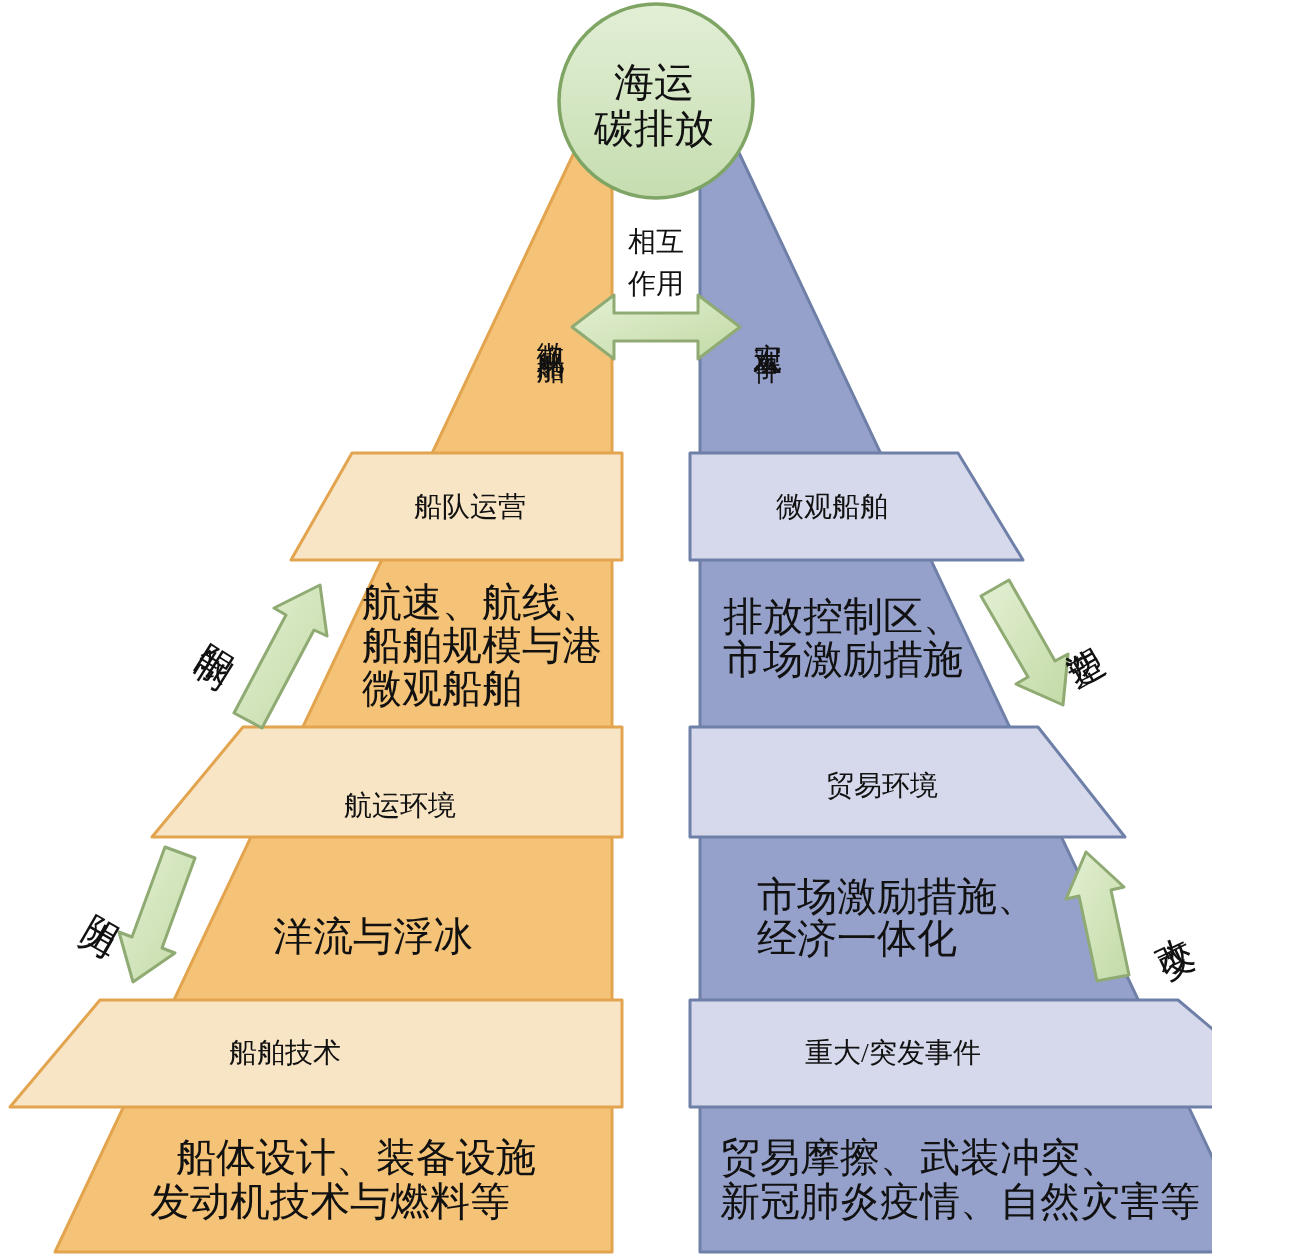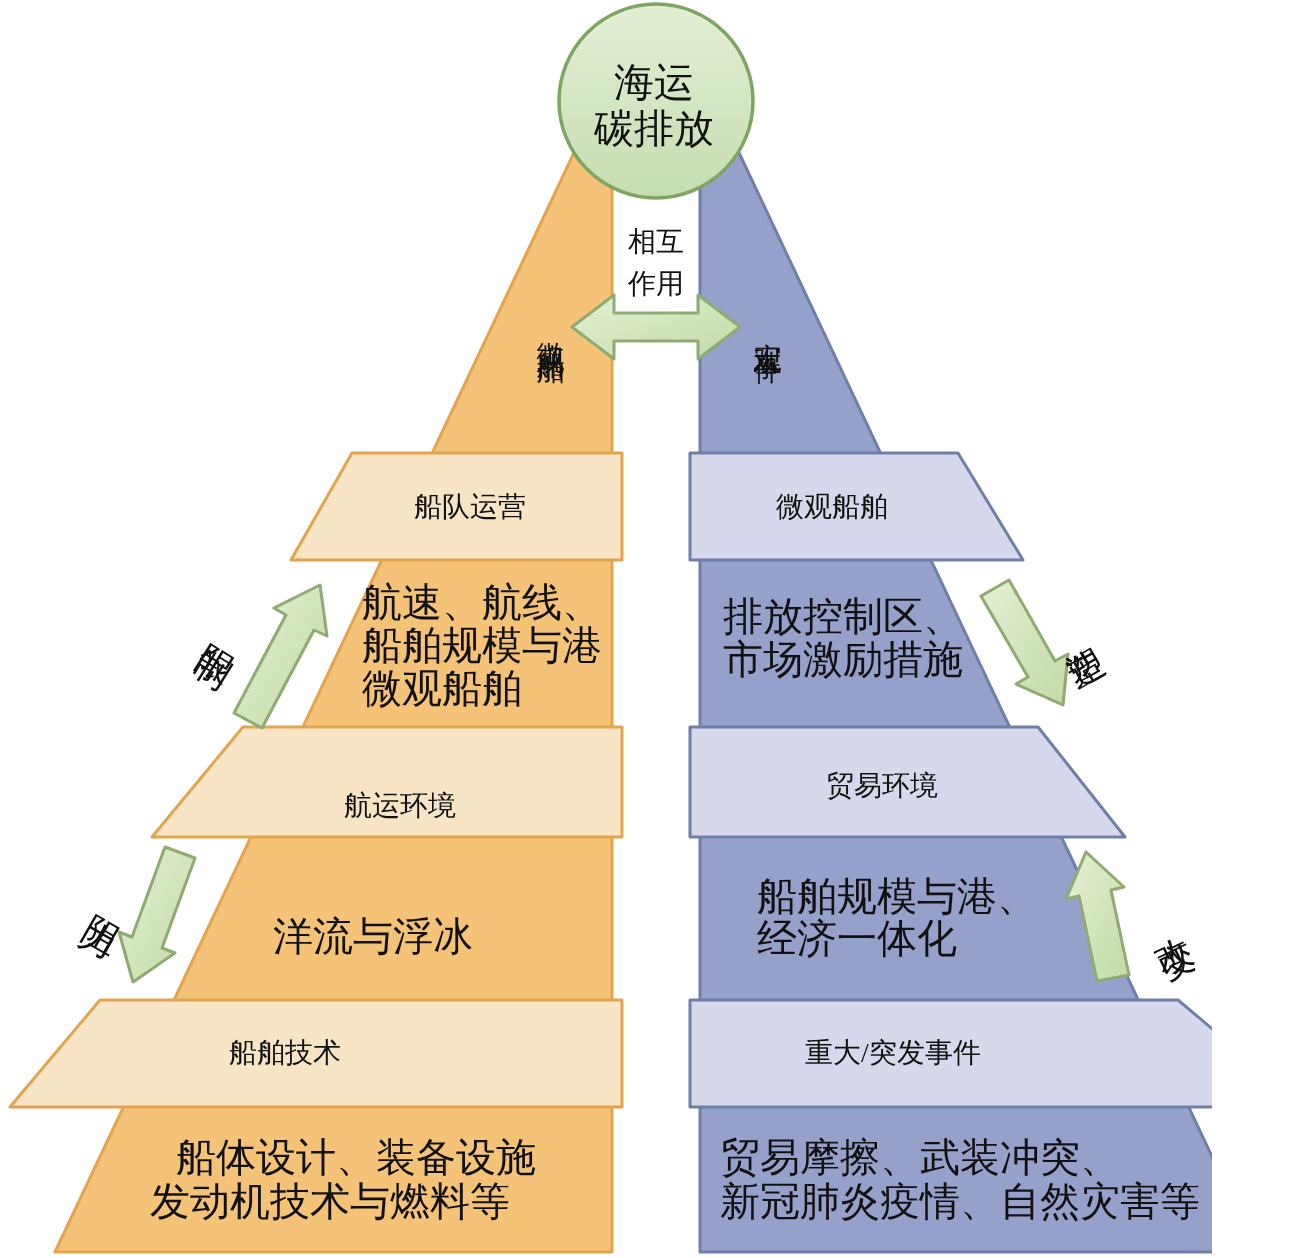--- a/index.html
+++ b/index.html
@@ -93,21 +93,21 @@
   <div class="txt lineY fs40" style="left:362px;top:689px;">微观船舶</div>
 
   <div class="txt lineY fs40" style="left:273px;top:937px;">洋流与浮冰</div>
 
   <div class="txt lineY fs40" style="left:150px;top:1158px;margin-left:26px;">船体设计、装备设施</div>
   <div class="txt lineY fs40" style="left:150px;top:1202px;">发动机技术与燃料等</div>
 
   <div class="txt lineY fs40" style="left:723px;top:617px;">排放控制区、</div>
   <div class="txt lineY fs40" style="left:723px;top:660px;">市场激励措施</div>
 
-  <div class="txt lineY fs40" style="left:757px;top:897px;">船舶规模与港、</div>
+  <div class="txt lineY fs40" style="left:757px;top:897px;">市场激励措施、</div>
   <div class="txt lineY fs40" style="left:757px;top:939px;">经济一体化</div>
 
   <div class="txt lineY fs40" style="left:720px;top:1158px;">贸易摩擦、武装冲突、</div>
   <div class="txt lineY fs40" style="left:720px;top:1202px;">新冠肺炎疫情、自然灾害等</div>
 
   <div class="txt rotlab" style="left:237px;top:630px;transform:translate(-50%,-50%) rotate(32deg);">限制</div>
   <div class="txt rotlab" style="left:122px;top:900px;transform:translate(-50%,-50%) rotate(30deg);">阻力</div>
   <div class="txt rotlab" style="left:1062px;top:628px;transform:translate(-50%,-50%) rotate(-30deg);">塑造</div>
   <div class="txt rotlab" style="left:1155px;top:918px;transform:translate(-50%,-50%) rotate(-26deg);">改变</div>
 

